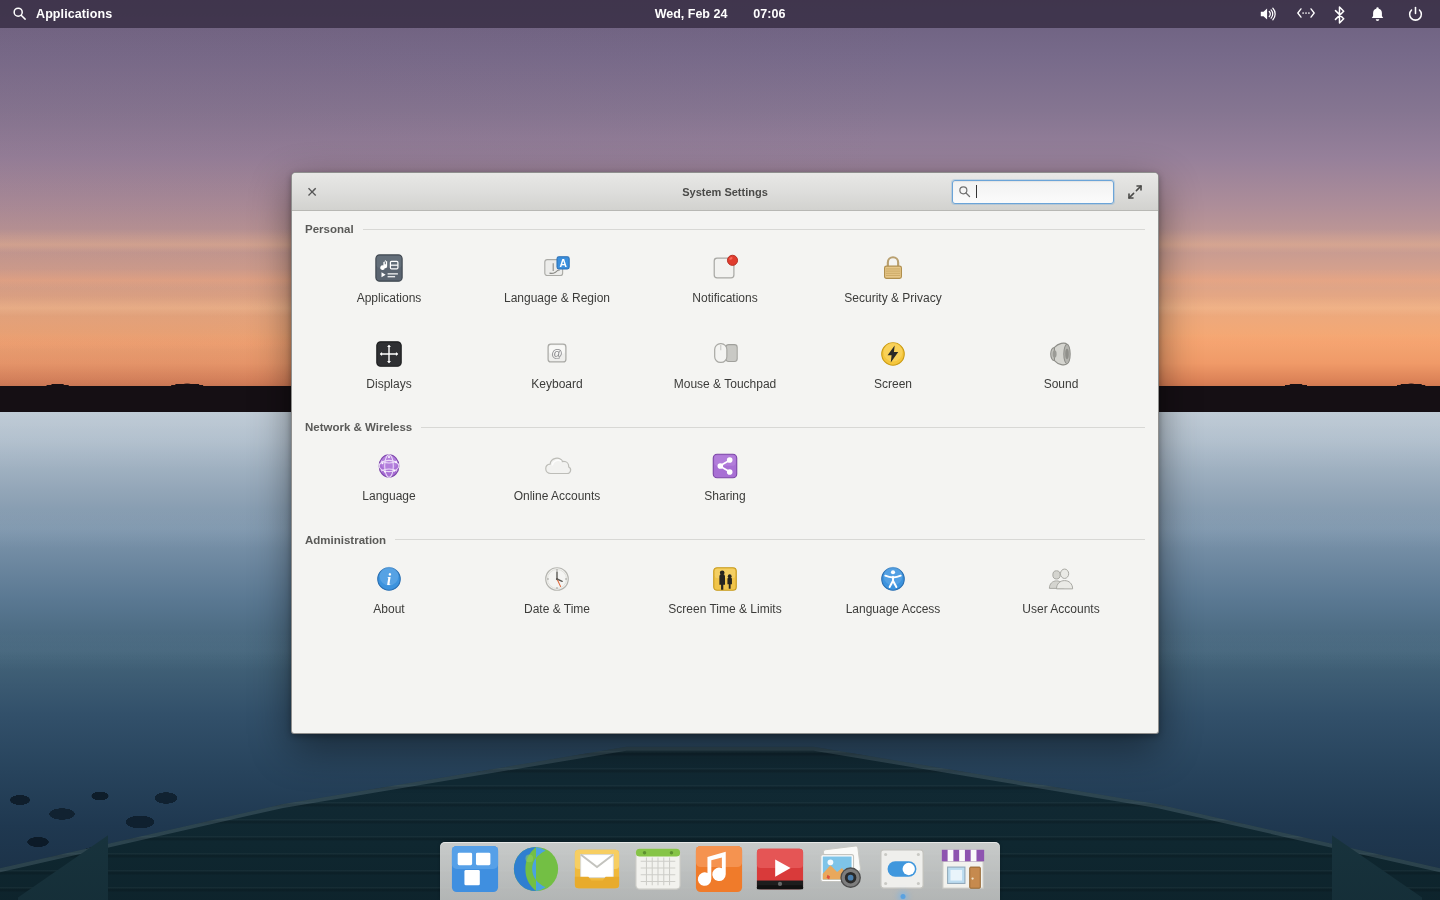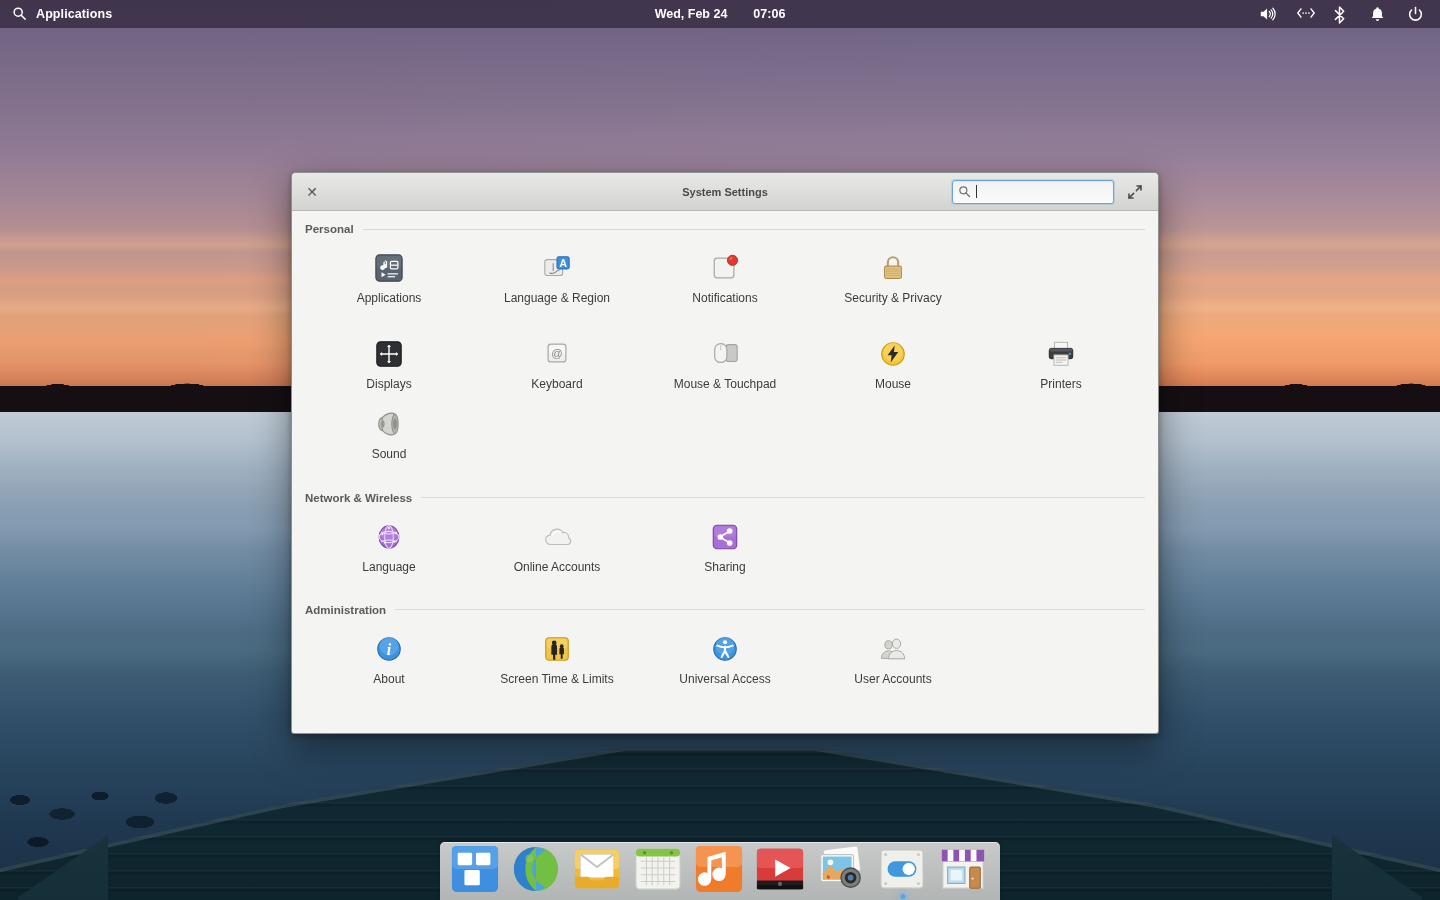--- a/index.html
+++ b/index.html
@@ -413,38 +413,21 @@
             <span class="lab">Mouse &amp; Touchpad</span>
           </div>
           <div class="tile">
             <span class="ico">
               <svg width="30" height="30" viewBox="0 0 32 32">
       <circle cx="16" cy="16" r="12" fill="#f5c63c" stroke="#cb9c16" stroke-width="1.2"></circle>
       <circle cx="16" cy="14" r="10" fill="#fbd96b" opacity=".6"></circle>
       <path d="M17.8 6.8 10.2 17.4h4.3L13.6 25l8-11.2h-4.6z" fill="#2b2a26"></path>
     </svg>
             </span>
-            <span class="lab">Mouse</span>
-          </div>
-          <div class="tile">
-            <span class="ico">
-              <svg width="30" height="30" viewBox="0 0 32 32">
-      <rect x="9" y="3.5" width="14" height="7" fill="#f6f6f4" stroke="#b2b2ae" stroke-width="1"></rect>
-      <rect x="3.5" y="10" width="25" height="11" rx="2" fill="#3b3c3e" stroke="#222325" stroke-width="1"></rect>
-      <rect x="3.5" y="10" width="25" height="3.4" rx="1.6" fill="#55575a"></rect>
-      <rect x="24.4" y="14.6" width="2.1" height="2.1" rx=".4" fill="#36b9e8"></rect>
-      <rect x="8.5" y="17" width="15" height="11" fill="#f4f4f2" stroke="#b2b2ae" stroke-width="1"></rect>
-      <g stroke="#bdbdb9" stroke-width="1.1">
-        <line x1="10.5" y1="20" x2="21.5" y2="20"></line>
-        <line x1="10.5" y1="22.4" x2="21.5" y2="22.4"></line>
-        <line x1="10.5" y1="24.8" x2="17.5" y2="24.8"></line>
-      </g>
-    </svg>
-            </span>
-            <span class="lab">Printers</span>
+            <span class="lab">Screen</span>
           </div>
           <div class="tile">
             <span class="ico">
               <svg width="30" height="30" viewBox="0 0 32 32">
       <ellipse cx="9" cy="16" rx="4" ry="7" fill="#c2c2bd" stroke="#8e8e89" stroke-width="1.1"></ellipse>
       <path d="M9 9c4-4.4 11-6 13.5-3.3 2.3 2.5 2.3 18 0 20.6C20 29 13 27.4 9 23z" fill="#d5d5d0" stroke="#8e8e89" stroke-width="1.2"></path>
       <ellipse cx="22.4" cy="16" rx="3.4" ry="10.5" fill="#b4b4af" stroke="#8e8e89" stroke-width="1.1"></ellipse>
       <ellipse cx="22.4" cy="16" rx="1.9" ry="5.5" fill="#8f8f8a"></ellipse>
       <ellipse cx="9.2" cy="16" rx="2.1" ry="4" fill="#9b9b96"></ellipse>
     </svg>
@@ -522,20 +505,39 @@
       <circle cx="16" cy="16" r="12" fill="#3c93de" stroke="#2a6fb2" stroke-width="1.2"></circle>
       <circle cx="16" cy="13" r="10" fill="#6fb2e9" opacity=".5"></circle>
       <text x="16" y="22.5" font-family="Liberation Serif, serif" font-style="italic" font-size="17" font-weight="bold" fill="#fff" text-anchor="middle">i</text>
     </svg>
             </span>
             <span class="lab">About</span>
           </div>
           <div class="tile">
             <span class="ico">
               <svg width="30" height="30" viewBox="0 0 32 32">
+      <circle cx="16" cy="16" r="12" fill="#f4f4f2" stroke="#b5b5b0" stroke-width="1.3"></circle>
+      <circle cx="16" cy="16" r="10.2" fill="none" stroke="#dedeD9" stroke-width="1"></circle>
+      <g stroke="#9a9a95" stroke-width="1">
+        <line x1="16" y1="5.4" x2="16" y2="7.4"></line>
+                  <line x1="16" y1="24.6" x2="16" y2="26.6"></line>
+        <line x1="5.4" y1="16" x2="7.4" y2="16"></line>
+                  <line x1="24.6" y1="16" x2="26.6" y2="16"></line>
+      </g>
+      <line x1="16" y1="16" x2="16" y2="8.5" stroke="#5c5c58" stroke-width="1.5" stroke-linecap="round"></line>
+      <line x1="16" y1="16" x2="21.5" y2="18.5" stroke="#5c5c58" stroke-width="1.5" stroke-linecap="round"></line>
+      <line x1="16" y1="16" x2="19.8" y2="24" stroke="#e06a3c" stroke-width="1.1" stroke-linecap="round"></line>
+      <circle cx="16" cy="16" r="1.2" fill="#5c5c58"></circle>
+    </svg>
+            </span>
+            <span class="lab">Date &amp; Time</span>
+          </div>
+          <div class="tile">
+            <span class="ico">
+              <svg width="30" height="30" viewBox="0 0 32 32">
       <rect x="4" y="4" width="24" height="24" rx="3.5" fill="#f0c44a" stroke="#c79a1c" stroke-width="1.2"></rect>
       <rect x="5.1" y="5.1" width="21.8" height="10" rx="2.6" fill="#f7d978" opacity=".55"></rect>
       <g fill="#272521">
         <circle cx="13" cy="9.3" r="2.5"></circle>
         <path d="M10 13.2c0-1.7 1.3-2.6 3-2.6s3 .9 3 2.6v8.8h-1.8v5.4h-2.4v-5.4H10z"></path>
         <circle cx="21" cy="13" r="2"></circle>
         <path d="M18.6 16c0-1.3 1-2 2.4-2s2.4.7 2.4 2v5.5h-1.4v5h-2v-5h-1.4z"></path>
       </g>
     </svg>
             </span>
@@ -544,21 +546,21 @@
           <div class="tile">
             <span class="ico">
               <svg width="30" height="30" viewBox="0 0 32 32">
       <circle cx="16" cy="16" r="12" fill="#3c93de" stroke="#2a6fb2" stroke-width="1.2"></circle>
       <circle cx="16" cy="13" r="10" fill="#6fb2e9" opacity=".45"></circle>
       <circle cx="16" cy="8.8" r="2.2" fill="#fff"></circle>
       <path d="M7.8 12.5c2.6 1.2 5.2 1.8 8.2 1.8s5.6-.6 8.2-1.8" fill="none" stroke="#fff" stroke-width="2.1" stroke-linecap="round"></path>
       <path d="M16 13.6v4.2l-3.6 6.8M16 17.8l3.6 6.8" fill="none" stroke="#fff" stroke-width="2.1" stroke-linecap="round"></path>
     </svg>
             </span>
-            <span class="lab">Universal Access</span>
+            <span class="lab">Language Access</span>
           </div>
           <div class="tile">
             <span class="ico">
               <svg width="30" height="30" viewBox="0 0 32 32">
       <ellipse cx="11.2" cy="11.6" rx="3.9" ry="4.4" fill="#d4d4cf" stroke="#a4a49f" stroke-width="1"></ellipse>
       <path d="M3.6 26c0-4.9 3.4-8 7.6-8s7.6 3.1 7.6 8z" fill="#d4d4cf" stroke="#a4a49f" stroke-width="1"></path>
       <ellipse cx="19.8" cy="10.4" rx="4.4" ry="5" fill="#eaeae6" stroke="#a4a49f" stroke-width="1"></ellipse>
       <path d="M11.2 26.5c0-5.4 3.8-8.8 8.6-8.8s8.6 3.4 8.6 8.8z" fill="#eaeae6" stroke="#a4a49f" stroke-width="1"></path>
     </svg>
             </span>

